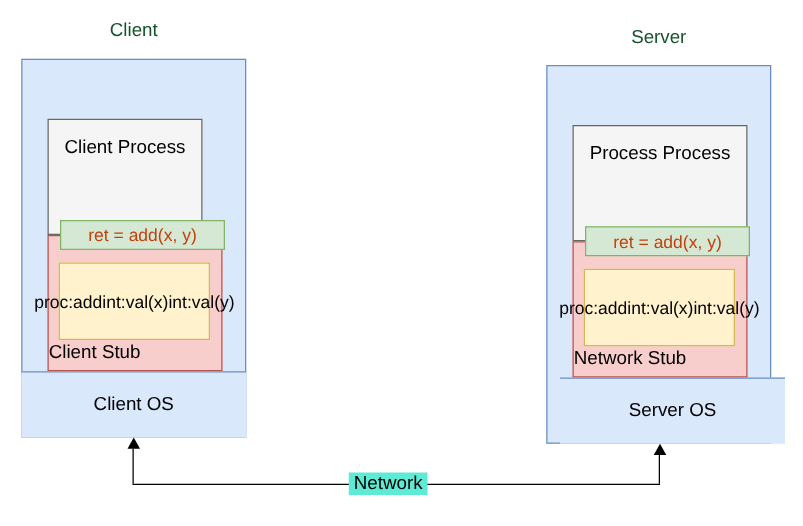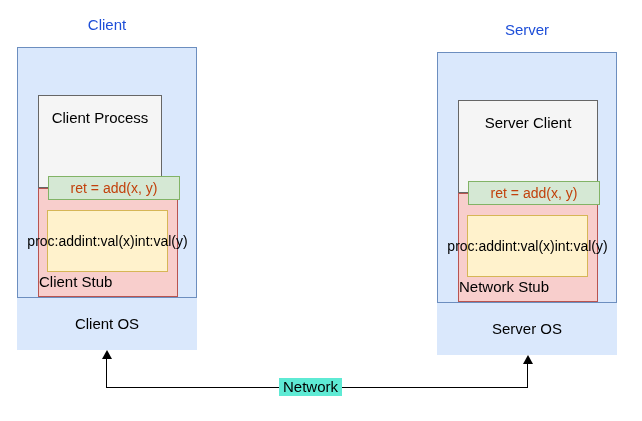--- a/index.html
+++ b/index.html
@@ -21,21 +21,21 @@
   }
 
   
   .abs { position: absolute; box-sizing: border-box; }
 
   
   .node-title {
     font-size: 15px;
     line-height: 18px;
     text-align: center;
-    color: #1d4ed8;
+    color: #14532d;
     white-space: nowrap;
   }
 
   
   .machine {
     background: #dae8fc;
     border: 1px solid #6c8ebf;
   }
 
   
@@ -175,26 +175,26 @@
   </div>
 
   <div class="abs call" style="left:48px; top:176px; width:132px; height:24px;">
     <span class="call-label">ret = add(x, y)</span>
   </div>
 
   <div class="abs node-title" style="left:437px; top:21px; width:180px;">Server</div>
 
   <div class="abs machine" style="left:437px; top:52px; width:180px; height:303px;"></div>
 
-  <div class="abs os-band" style="left:437px; top:302px; width:180px; height:53px;">
+  <div class="abs os-band" style="left:448px; top:302px; width:180px; height:53px;">
     <div class="os-label" style="top:17px;">Server OS</div>
   </div>
 
   <div class="abs process" style="left:458px; top:100px; width:140px; height:93px;">
-    <div class="process-label" style="top:13px;">Server Client</div>
+    <div class="process-label" style="top:13px;">Process Process</div>
   </div>
 
   <div class="abs stub" style="left:458px; top:193px; width:140px; height:109px;">
     <div class="stub-label" style="bottom:5px;">Network Stub</div>
   </div>
 
   <div class="abs params" style="left:467px; top:215px; width:121px; height:62px;">
     <div class="params-line">proc:add</div>
     <div class="params-line">int:val(x)</div>
     <div class="params-line">int:val(y)</div>

